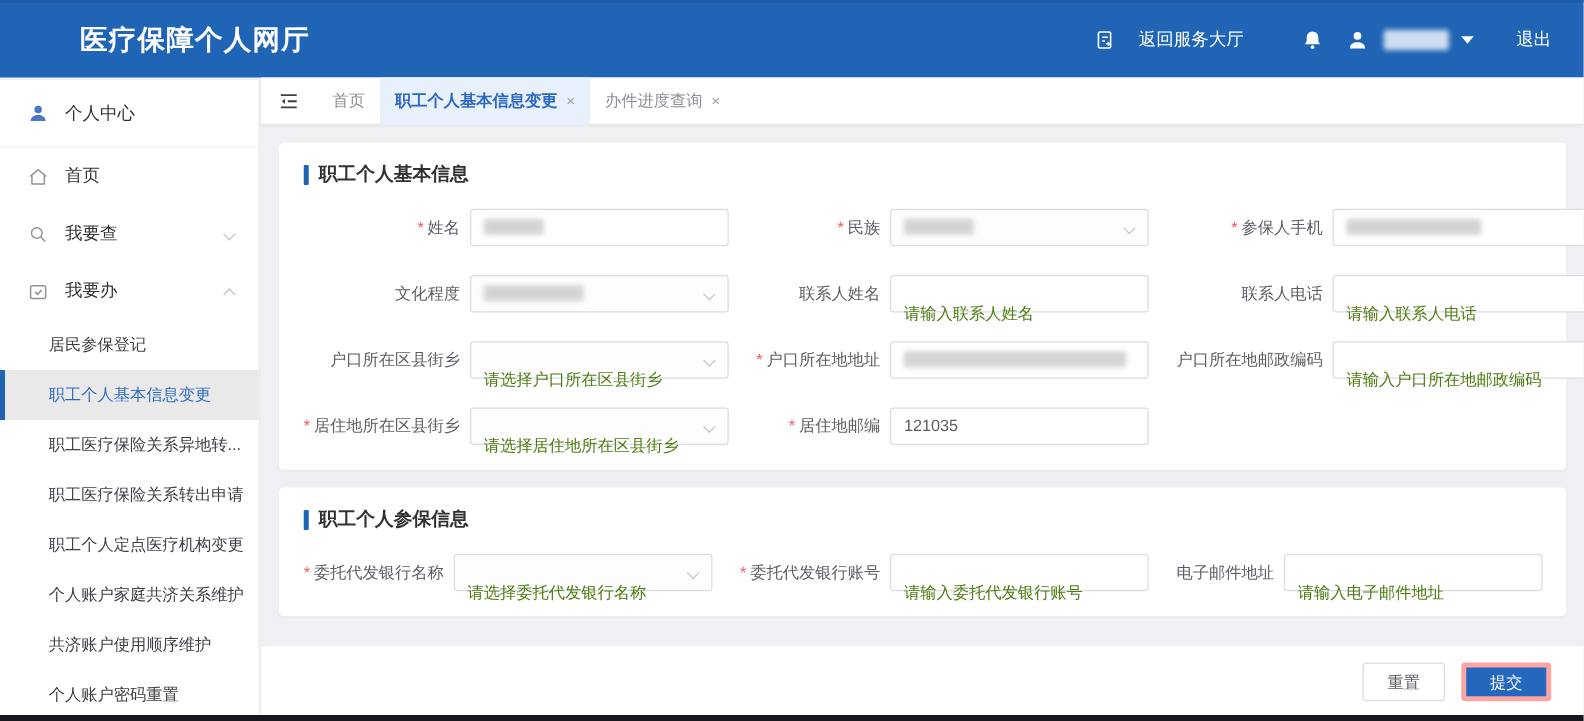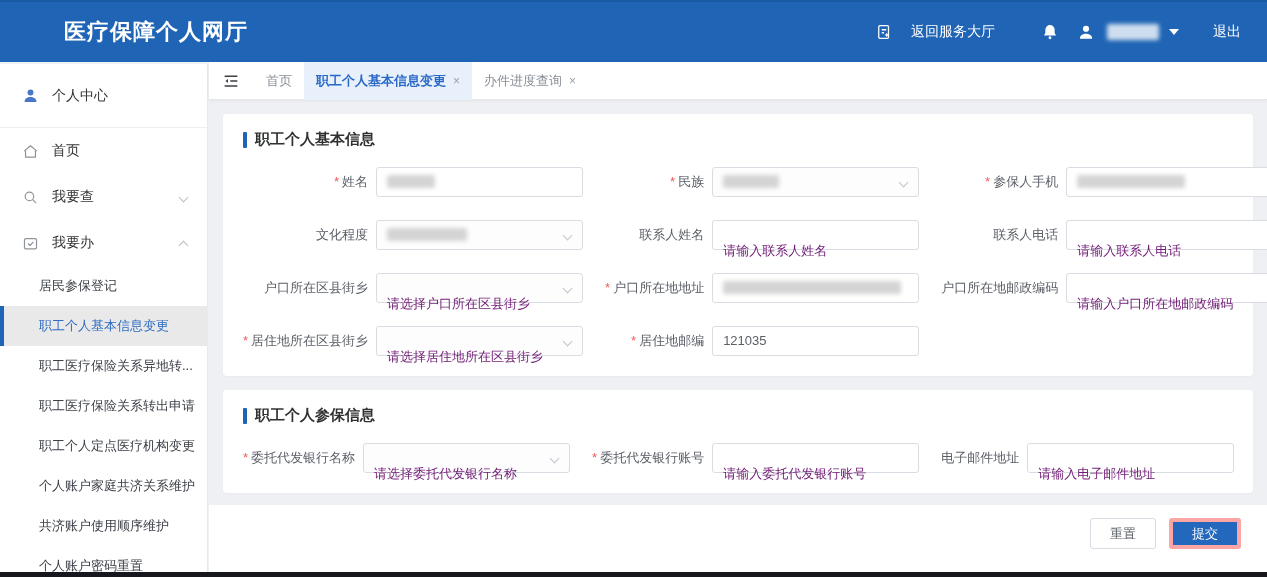--- a/index.html
+++ b/index.html
@@ -13,21 +13,21 @@
   .return-hall { display:flex; align-items:center; gap:18px; cursor:pointer; }
   .hicon { width:18px; height:18px; display:block; }
   .bell-wrap { margin-left:46px; }
   .person-wrap { margin-left:18px; }
   .user-blob { width:52px; height:16px; background:rgba(255,255,255,.78); border-radius:2px; filter:blur(2px); margin-left:12px; }
   .caret-down { width:0; height:0; border-left:5px solid transparent; border-right:5px solid transparent; border-top:6px solid #fff; margin-left:10px; }
   .logout { margin-left:34px; cursor:pointer; }
 
   
   .sidebar { position:absolute; left:0; top:64px; bottom:0; width:208px; background:#fff; border-right:1px solid #e9e9e9; }
-  .side-top { height:64px; display:flex; align-items:center; gap:13px; padding-left:22px; font-size:14px; color:#333; border-bottom:1px solid #efefef; cursor:pointer; }
+  .side-top { height:54px; display:flex; align-items:center; gap:13px; padding-left:22px; font-size:14px; color:#333; border-bottom:1px solid #efefef; cursor:pointer; }
   .side-item { height:46px; display:flex; align-items:center; gap:13px; padding-left:22px; font-size:14px; color:#333; cursor:pointer; position:relative; }
   .sicon { width:17px; height:17px; display:block; }
   .side-chev { position:absolute; right:20px; width:7px; height:7px; border-right:1.5px solid #b9bec6; border-bottom:1.5px solid #b9bec6; }
   .side-chev.down { transform:rotate(45deg); }
   .side-chev.up { transform:rotate(-135deg); margin-top:4px; }
   .sub-item { height:40px; display:flex; align-items:center; padding-left:35px; font-size:13px; color:#3a3f46; cursor:pointer; border-left:4px solid transparent; white-space:nowrap; overflow:hidden; }
   .sub-item.active { background:#e9e9e9; color:#2e6bc2; border-left-color:#2065b5; }
 
   
   .main { position:absolute; left:209px; top:62px; right:0; bottom:0; display:flex; flex-direction:column; }
@@ -44,26 +44,26 @@
   .tbar { width:4px; height:16px; background:#2065b5; margin-right:8px; border-radius:1px; }
 
   .form-grid { display:grid; grid-template-columns:repeat(3,1fr); column-gap:26px; row-gap:13px;gap:22px; }
   .field { display:flex; align-items:center; justify-content:flex-end; height:31px; }
   .flabel { font-size:13px; color:#5a5e66; white-space:nowrap; margin-right:8px; }
   .req { color:#f05b5b; margin-right:3px; display:none; }
   .req.show { display:inline; }
   .control { width:207px; height:30px; border:1px solid #d9dce3; border-radius:3px; background:#fff; display:flex; align-items:center; padding:0 10px; position:relative; font-size:13px; flex-shrink:0; }
   .control.select { padding-right:26px; background:#fdfdfe; }
   .sel-chev { position:absolute; right:11px; top:11px; width:7px; height:7px; border-right:1.5px solid #c0c4cc; border-bottom:1.5px solid #c0c4cc; transform:rotate(45deg); }
-  .ph { color:#701a75; white-space:nowrap; overflow:hidden;margin-top:32px; }
+  .ph { color:#4d7c0f; white-space:nowrap; overflow:hidden;margin-top:32px; }
   .val { color:#5a5e66; }
   .blob { height:13px; background:#d4d4d4; border-radius:2px; filter:blur(2px); display:none; }
   .blob.show { display:block; }
 
-  .footer-bar { margin:14px -14px 0; margin-top:auto; background:#fff; padding:13px 26px 28px; display:flex; justify-content:flex-end; gap:13px; }
+  .footer-bar { margin:14px -14px 0; margin-top:auto; background:#fff; padding:13px 26px 16px; display:flex; justify-content:flex-end; gap:13px; }
   .btn { height:31px; padding:0 19px; border-radius:3px; font-size:13px; cursor:pointer; font-family:inherit; }
   .btn.reset { background:#fff; border:1px solid #d9dce3; color:#5a5e66; }
   .btn.submit { background:#2368bc; border:4px solid #fca5a5; color:#fff; }
 
   .bottom-strip { position:absolute; left:0; right:0; bottom:0; height:5px; background:#16181d; z-index:20; }
 </style>
 </head>
 <body>
 
 <div class="header">

